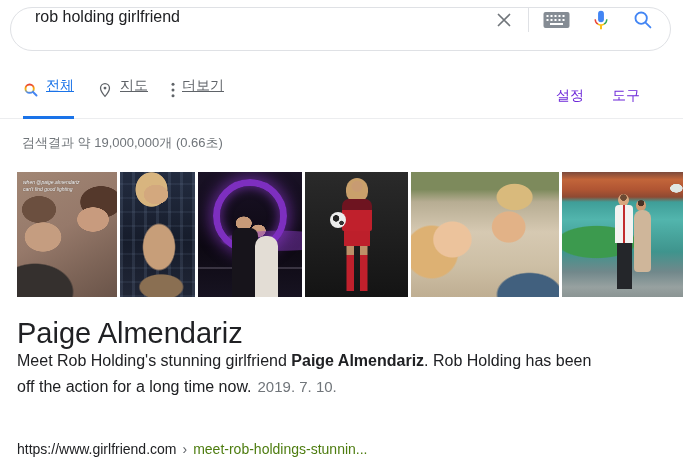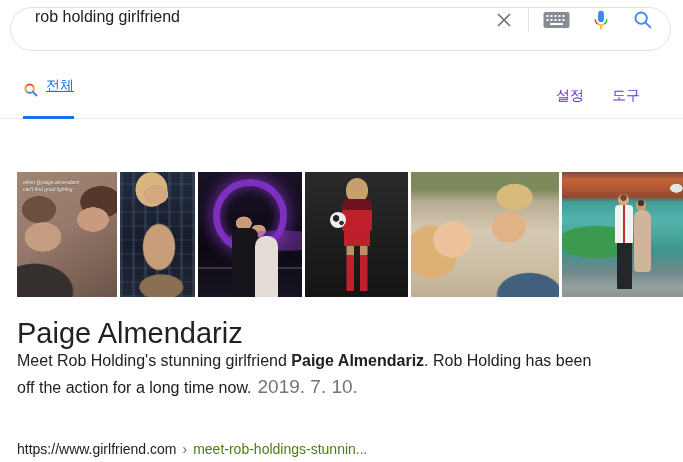--- a/index.html
+++ b/index.html
@@ -101,21 +101,21 @@
   .p6-man-legs{position:absolute;left:41%;top:71px;width:15px;height:46px;background:#24262a;}
   .p6-woman-head{position:absolute;left:56%;top:28px;width:10px;height:11px;border-radius:50%;
     background:radial-gradient(circle at 50% 28%,#4a3326 0 3px,#cf9a72 3.5px);}
   .p6-woman{position:absolute;left:54%;top:38px;width:17px;height:62px;border-radius:8px 8px 4px 4px;background:#cfb69a;}
 
   
   .result-title{position:absolute;top:316px;left:17px;margin:0;font-size:29px;line-height:34px;
     font-weight:400;color:#202124;cursor:pointer;}
   .snippet{position:absolute;top:348px;left:17px;width:655px;font-size:16px;line-height:26px;color:#202124;}
   .snippet b{font-weight:700;}
-  .date{color:#70757a;font-size:19px;margin-left:6px;}
+  .date{color:#70757a;font-size:15px;margin-left:6px;}
   .url{position:absolute;top:441px;left:17px;font-size:14px;color:#202124;cursor:pointer;}
   .url .chev{color:#5f6368;margin:0 6px;}
   .url .path{color:#4d7c0f;}
 </style>
 </head>
 <body>
 
 <div class="page">
 
   <div class="searchbar">
@@ -172,25 +172,45 @@
                 <stop offset="0.55" stop-color="#fbbc05"></stop>
                 <stop offset="1" stop-color="#4285f4"></stop>
               </linearGradient>
             </defs>
             <circle cx="8.3" cy="8.3" r="5.2" fill="none" stroke="url(#mg)" stroke-width="2.4"></circle>
             <path d="M12.5 12.5l4.4 4.4" stroke="#4285f4" stroke-width="2.4" stroke-linecap="round"></path>
           </svg>
       </span>
       <span>전체</span>
     </div>
+    <div class="tab">
+      <span class="t-icon">
+        <svg width="16" height="16" viewBox="0 0 20 20">
+            <path d="M10 2a5.6 5.6 0 0 0-5.6 5.6C4.4 11.8 10 18 10 18s5.6-6.2 5.6-10.4A5.6 5.6 0 0 0 10 2z" fill="none" stroke="#5f6368" stroke-width="1.6"></path>
+            <circle cx="10" cy="7.6" r="1.8" fill="#5f6368"></circle>
+          </svg>
+      </span>
+      <span>지도</span>
+    </div>
+    <div class="tab">
+      <span class="t-icon">
+        <svg width="4" height="16" viewBox="0 0 4 16">
+            <circle cx="2" cy="2.2" r="1.5" fill="#5f6368"></circle>
+            <circle cx="2" cy="8" r="1.5" fill="#5f6368"></circle>
+            <circle cx="2" cy="13.8" r="1.5" fill="#5f6368"></circle>
+          </svg>
+      </span>
+      <span>더보기</span>
+    </div>
     <div class="tabs-spacer"></div>
     <div class="top-link">설정</div>
     <div class="top-link">도구</div>
   </div>
 
+  <div class="stats">검색결과 약 19,000,000개 (0.66초)</div>
 
   <div class="strip">
     <div class="thumb w1 img1">
       <div class="overlay-caption">
         <div>when @paige.almendariz</div>
         <div>can't find good lighting</div>
       </div>
     </div>
     <div class="thumb w2 img2"></div>
     <div class="thumb w3 img3">

